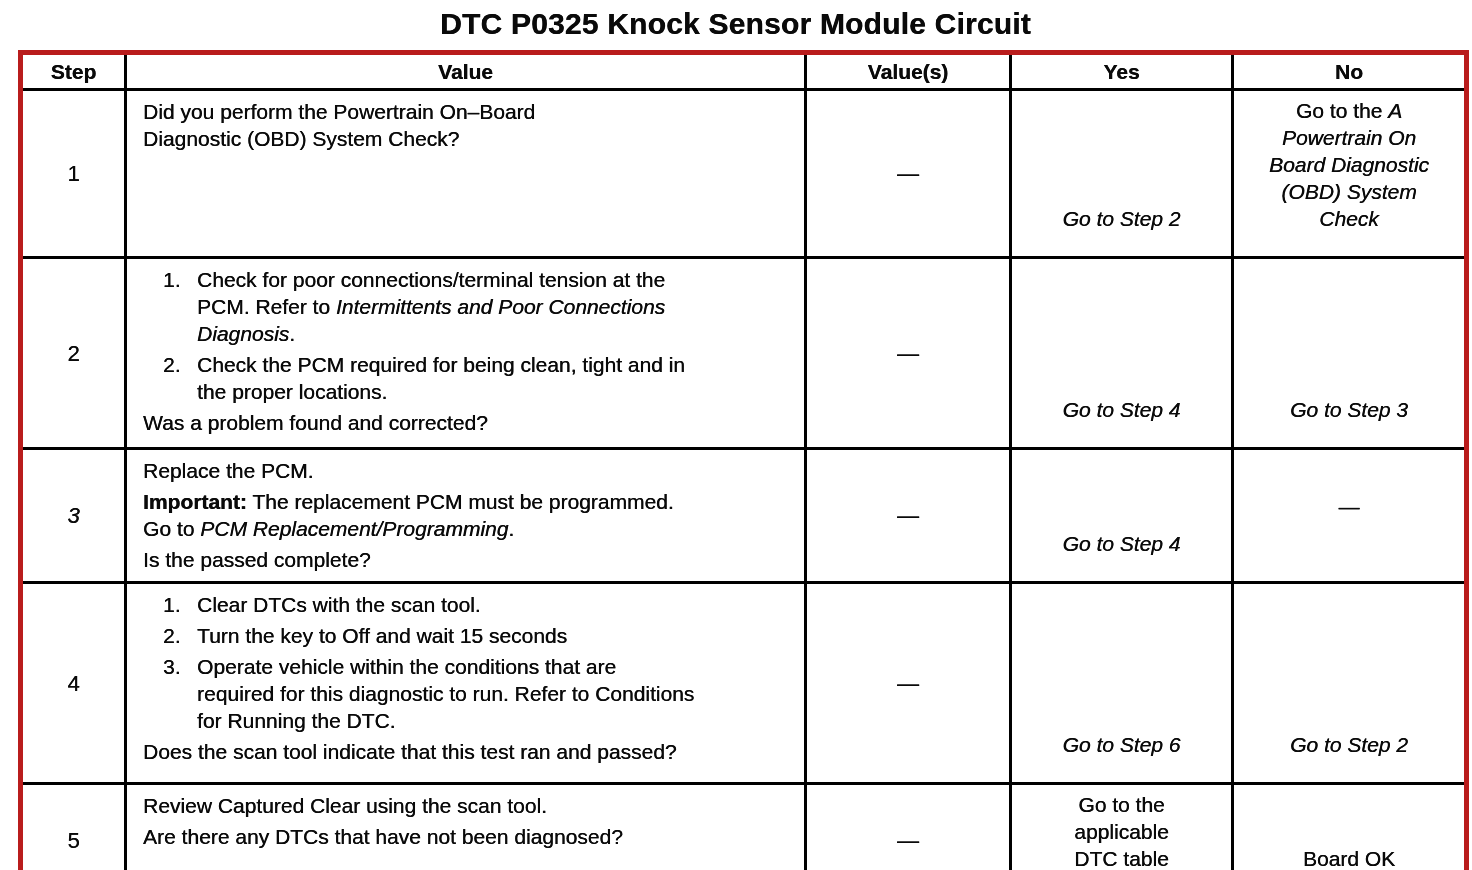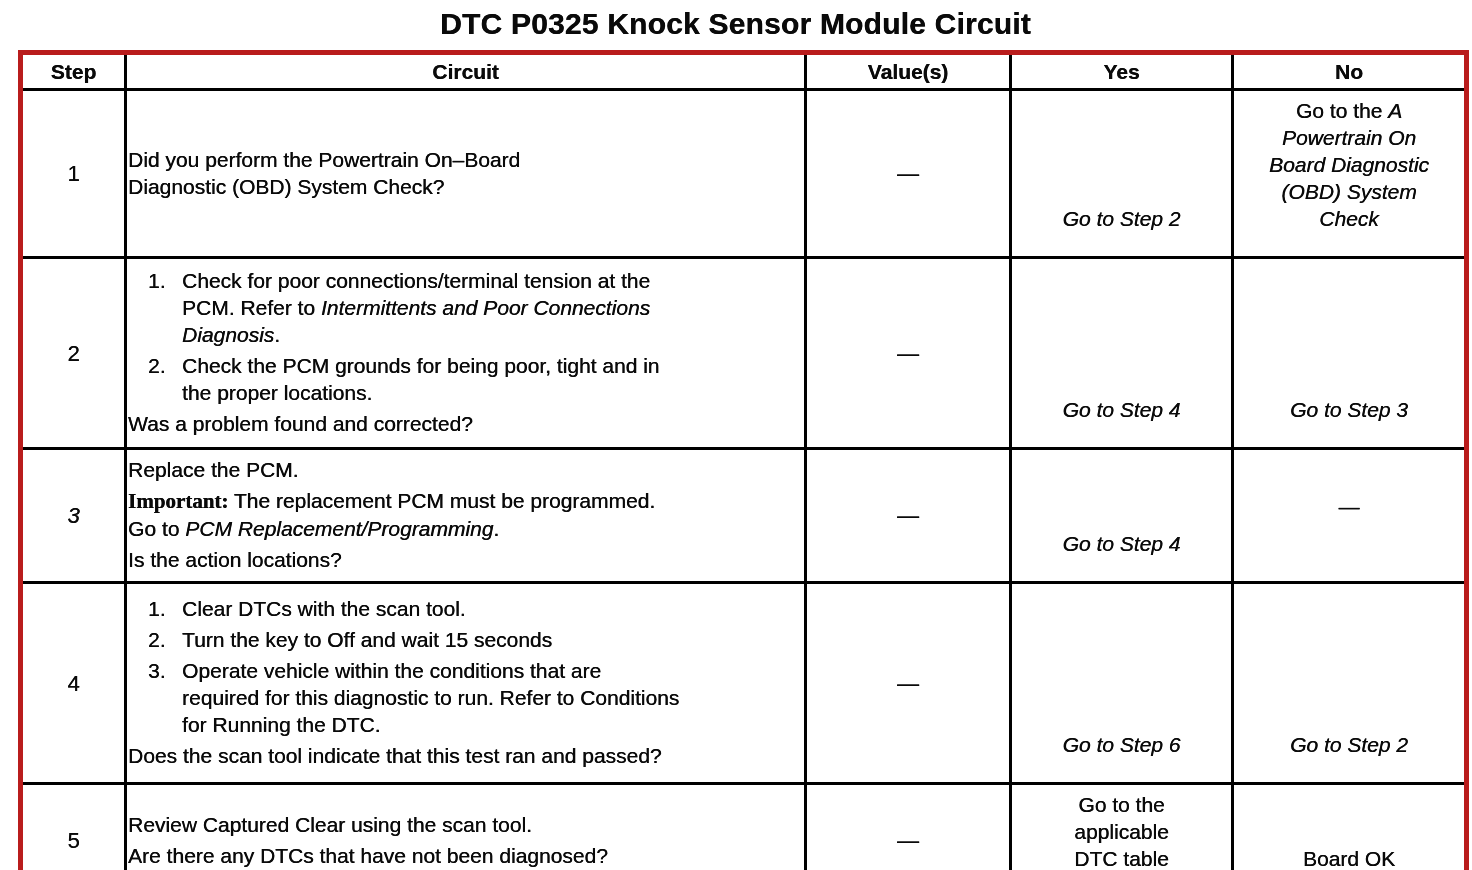--- a/index.html
+++ b/index.html
@@ -39,61 +39,61 @@
     vertical-align: middle;
   }
   td.step-cell {
     text-align: center;
     vertical-align: middle;
     font-size: 22px;
   }
   td.action-cell { position: relative; }
   .action-wrap {
     position: absolute; top: 0; left: 0; right: 0; bottom: 0;
-    display: flex; flex-direction: column; justify-content: center;
-    padding: 5px 10px 7px 1px;
+    display: flex; flex-direction: column; justify-content: flex-start;
+    padding: 5px 10px 7px 16px;
   }
   .para, .li { margin: 2px 0; white-space: pre-wrap; }
   .li { display: flex; padding-left: 20px; }
   .li-num { flex: none; width: 34px; }
   .li-body { flex: 1; }
   td.value-cell {
     text-align: center;
     vertical-align: middle;
     font-size: 22px;
   }
   td.outcome-cell {
     text-align: center;
     padding: 6px 6px 24px 6px;
     white-space: pre-wrap;
   }
   .v-top { vertical-align: top; }
   .v-middle { vertical-align: middle; }
   .v-bottom { vertical-align: bottom; }
   .it { font-style: italic; }
-  .bd { font-weight: 700; font-family: Liberation Serif, serif; }
+  .bd { font-weight: 700; }
 </style>
 </head>
 <body>
 
 <div class="page">
   <div class="page-title">DTC P0325 Knock Sensor Module Circuit</div>
 
   <table class="dtc-table">
     <colgroup>
       <col style="width:105px">
       <col style="width:680px">
       <col style="width:205px">
       <col style="width:222px">
       <col style="width:234px">
     </colgroup>
     <thead>
       <tr>
         <th>Step</th>
-        <th>Circuit</th>
+        <th>Value</th>
         <th>Value(s)</th>
         <th>Yes</th>
         <th>No</th>
       </tr>
     </thead>
     <tbody>
         <tr class="row" style="height: 148px;">
           <td class="step-cell"><span>1</span></td>
           <td class="action-cell">
             <div class="action-wrap">
@@ -109,37 +109,37 @@
 (OBD) System
 Check</span></td>
         </tr>
         <tr class="row" style="height: 191px;">
           <td class="step-cell"><span>2</span></td>
           <td class="action-cell">
             <div class="action-wrap">
               <div class="li"><span class="li-num">1.</span><div class="li-body"><span>Check for poor connections/terminal tension at the
 PCM. Refer to </span><span class="it ">Intermittents and Poor Connections
 Diagnosis</span><span>.</span></div></div>
-              <div class="li"><span class="li-num">2.</span><div class="li-body"><span>Check the PCM grounds for being poor, tight and in
+              <div class="li"><span class="li-num">2.</span><div class="li-body"><span>Check the PCM required for being clean, tight and in
 the proper locations.</span></div></div>
               <div class="para"><span>Was a problem found and corrected?</span></div>
             </div>
           </td>
           <td class="value-cell">—</td>
           <td class="outcome-cell v-bottom"><span class="it ">Go to Step 4</span></td>
           <td class="outcome-cell v-bottom"><span class="it ">Go to Step 3</span></td>
         </tr>
         <tr class="row" style="height: 134px;">
           <td class="step-cell"><span class="it">3</span></td>
           <td class="action-cell">
             <div class="action-wrap">
               <div class="para"><span>Replace the PCM.</span></div>
               <div class="para"><span class="bd">Important:</span><span> The replacement PCM must be programmed.
 Go to </span><span class="it ">PCM Replacement/Programming</span><span>.</span></div>
-              <div class="para"><span>Is the action locations?</span></div>
+              <div class="para"><span>Is the passed complete?</span></div>
             </div>
           </td>
           <td class="value-cell">—</td>
           <td class="outcome-cell v-bottom"><span class="it ">Go to Step 4</span></td>
           <td class="outcome-cell v-middle"><span>—</span></td>
         </tr>
         <tr class="row" style="height: 201px;">
           <td class="step-cell"><span>4</span></td>
           <td class="action-cell">
             <div class="action-wrap">

